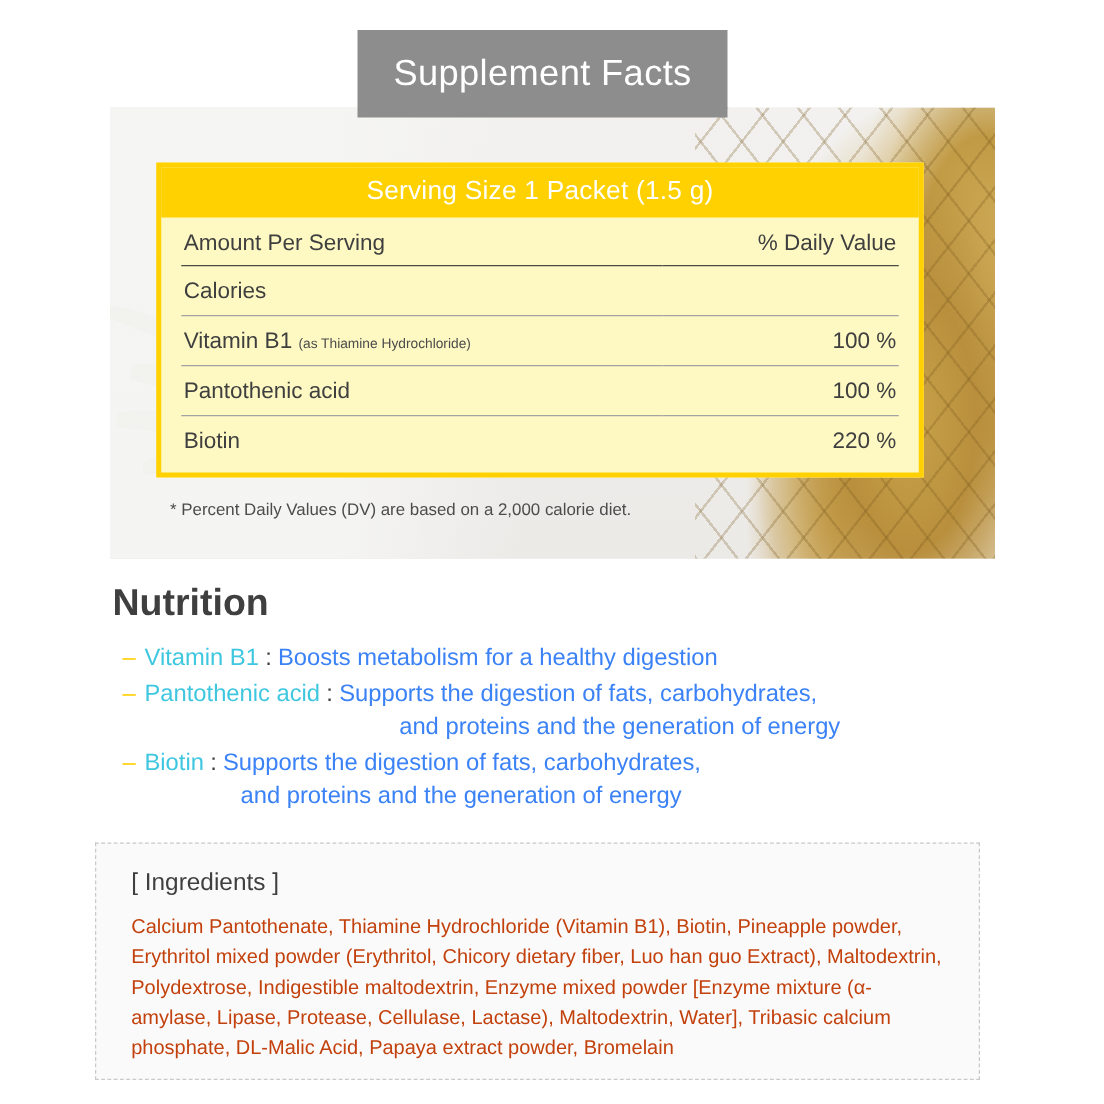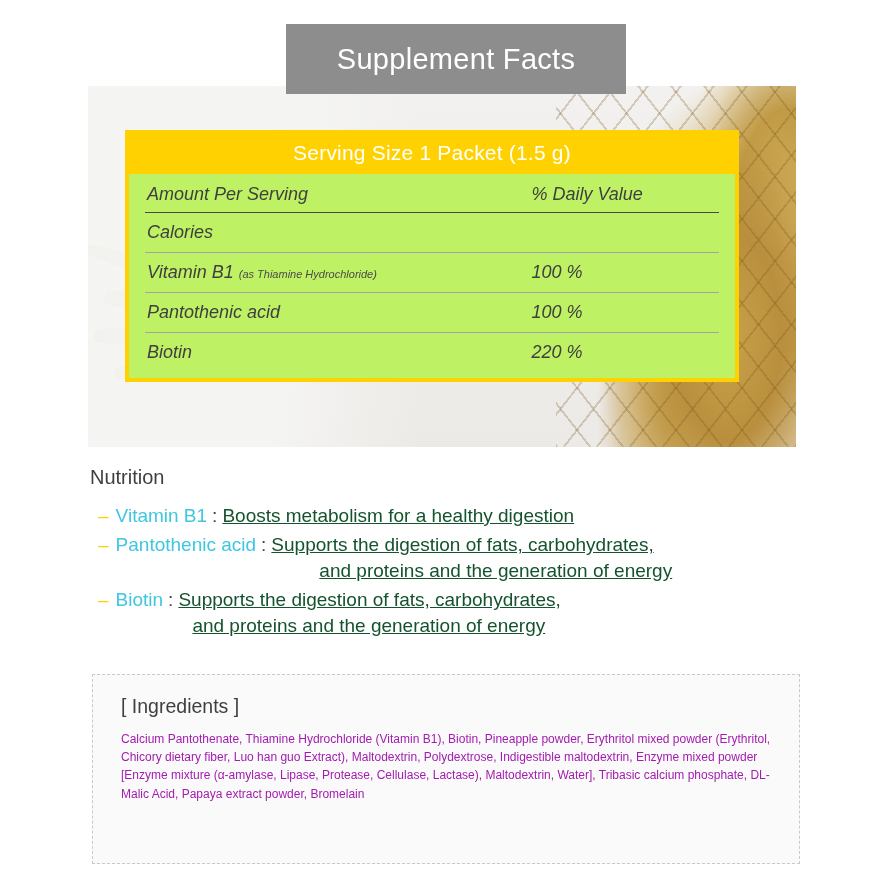--- a/index.html
+++ b/index.html
@@ -15,21 +15,21 @@
     -webkit-font-smoothing: antialiased;
     overflow: hidden;
     position: relative;
   }
 
   
   .header-banner {
     position: absolute;
     left: 286px;
     top: 24px;
-    width: 340px;
+    width: 296px;
     height: 70px;
     background: #8d8d8d;
     display: flex;
     align-items: center;
     justify-content: center;
     z-index: 5;
   }
   .header-banner .title {
     color: #ffffff;
     font-size: 29px;
@@ -84,35 +84,34 @@
     left: 0; top: 0; bottom: 0; width: 330px;
     background: linear-gradient(90deg, rgba(245,245,243,0.95) 55%, rgba(245,245,243,0) 100%);
   }
 
   
   .facts-box {
     position: absolute;
     left: 37px;
     top: 44px;
     width: 614px;
-    background: #bef264;
+    background: #fef9c3;
     border: 4px solid #ffd100;
     box-sizing: border-box;
   }
   .facts-serving {
     background: #ffd100;
     color: #ffffff;
     text-align: center;
     font-size: 21px;
     padding: 7px 0 9px 0;
     letter-spacing: 0.2px;
   }
   .facts-inner {
     padding: 0 16px 6px 16px;
-    font-style: italic;
   }
   table.facts-table {
     width: 100%;
     border-collapse: collapse;
   }
   table.facts-table td {
     padding: 9px 2px 9px 2px;
     font-size: 18px;
     color: #3f3f3f;
     border-bottom: 1px solid #a3a3a3;
@@ -120,20 +119,21 @@
   }
   table.facts-table tr.head-row td {
     border-bottom: 1px solid #4a4a4a;
     padding-top: 10px;
     padding-bottom: 7px;
   }
   table.facts-table tr:last-child td {
     border-bottom: none;
   }
   table.facts-table td.val {
+    text-align: right;
     white-space: nowrap;
   }
   .nutrient-sub {
     font-size: 11px;
     color: #4b4b4b;
   }
   .facts-footnote {
     position: absolute;
     left: 48px;
     top: 314px;
@@ -142,24 +142,24 @@
   }
 
   
   .nutrition-section {
     position: absolute;
     left: 88px;
     top: 466px;
     width: 708px;
   }
   .nutrition-heading {
-    font-size: 20px;
+    font-size: 30px;
     color: #3f3f3f;
     margin: 0 0 14px 2px;
-    font-weight: 400;
+    font-weight: 700;
   }
   .nut-item {
     display: flex;
     align-items: flex-start;
     margin: 0 0 4px 0;
     font-size: 19px;
     line-height: 1.34;
   }
   .nut-dash {
     color: #ffd100;
@@ -170,51 +170,50 @@
   .nut-name {
     color: #3fc7e0;
     flex: 0 0 auto;
   }
   .nut-colon {
     color: #3f3f3f;
     margin: 0 5px;
     flex: 0 0 auto;
   }
   .nut-desc {
-    color: #14532d;
-    text-decoration: underline;
+    color: #3b82f6;
   }
   .nut-desc .line2 {
     display: block;
   }
   .nut-item.b1 .nut-desc .line2,
   .nut-item.pa .nut-desc .line2 { margin-left: 48px; }
   .nut-item.bt .nut-desc .line2 { margin-left: 14px; }
 
   
   .ingredients-box {
     position: absolute;
-    left: 92px;
+    left: 76px;
     top: 674px;
     width: 708px;
     height: 190px;
     box-sizing: border-box;
     border: 1px dashed #c9c9c9;
     background: #fbfafa;
     padding: 20px 28px;
   }
   .ingredients-title {
     font-size: 19.5px;
     color: #3f3f3f;
     margin: 0 0 12px 0;
   }
   .ingredients-body {
-    font-size: 12px;
+    font-size: 16px;
     line-height: 1.52;
-    color: #a21caf;
+    color: #c2410c;
   }
 </style>
 </head>
 <body>
 
 <div class="header-banner">
   <div class="title">Supplement Facts</div>
 </div>
 
 <div class="facts-panel">
@@ -261,20 +260,21 @@
               <span>Biotin</span>
               <span class="nutrient-sub"></span>
             </td>
             <td class="val">220 %</td>
           </tr>
         </tbody>
       </table>
     </div>
   </div>
 
+  <div class="facts-footnote">* Percent Daily Values (DV) are based on a 2,000 calorie diet.</div>
 </div>
 
 <div class="nutrition-section">
   <h2 class="nutrition-heading">Nutrition</h2>
 
   <div class="nut-item b1">
     <span class="nut-dash">–</span>
     <span class="nut-name">Vitamin B1</span>
     <span class="nut-colon">:</span>
     <span class="nut-desc">

